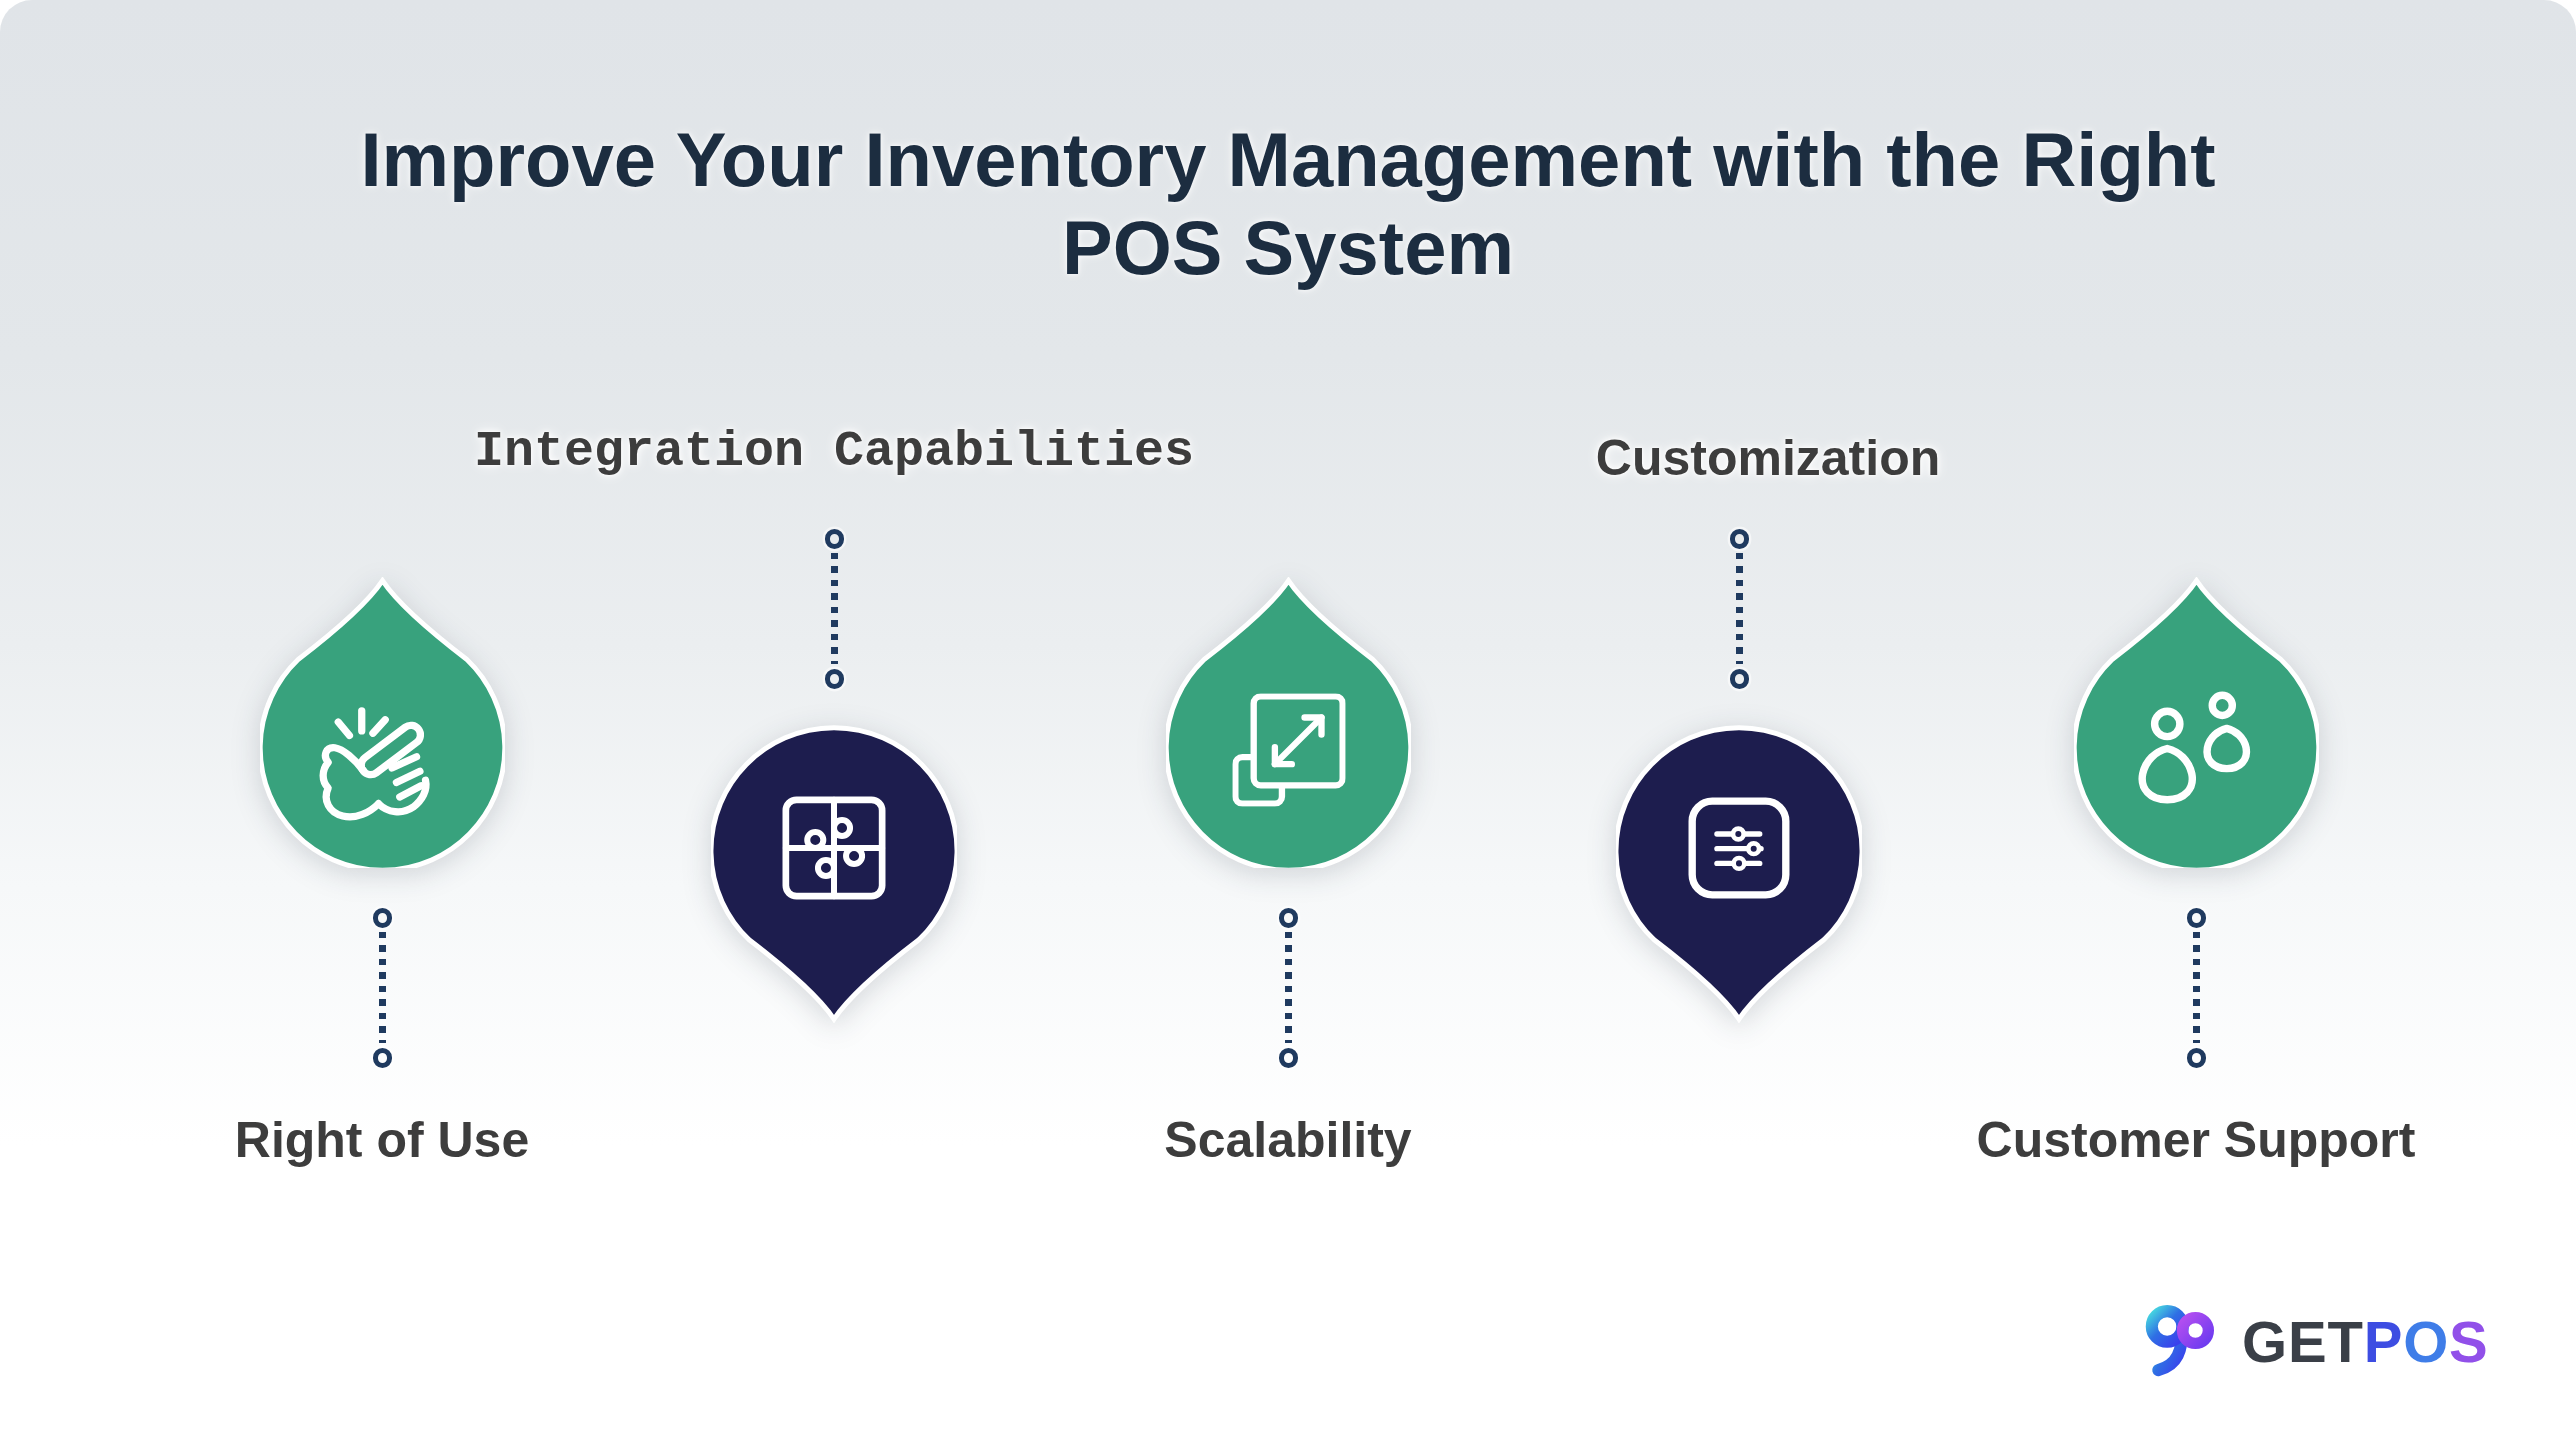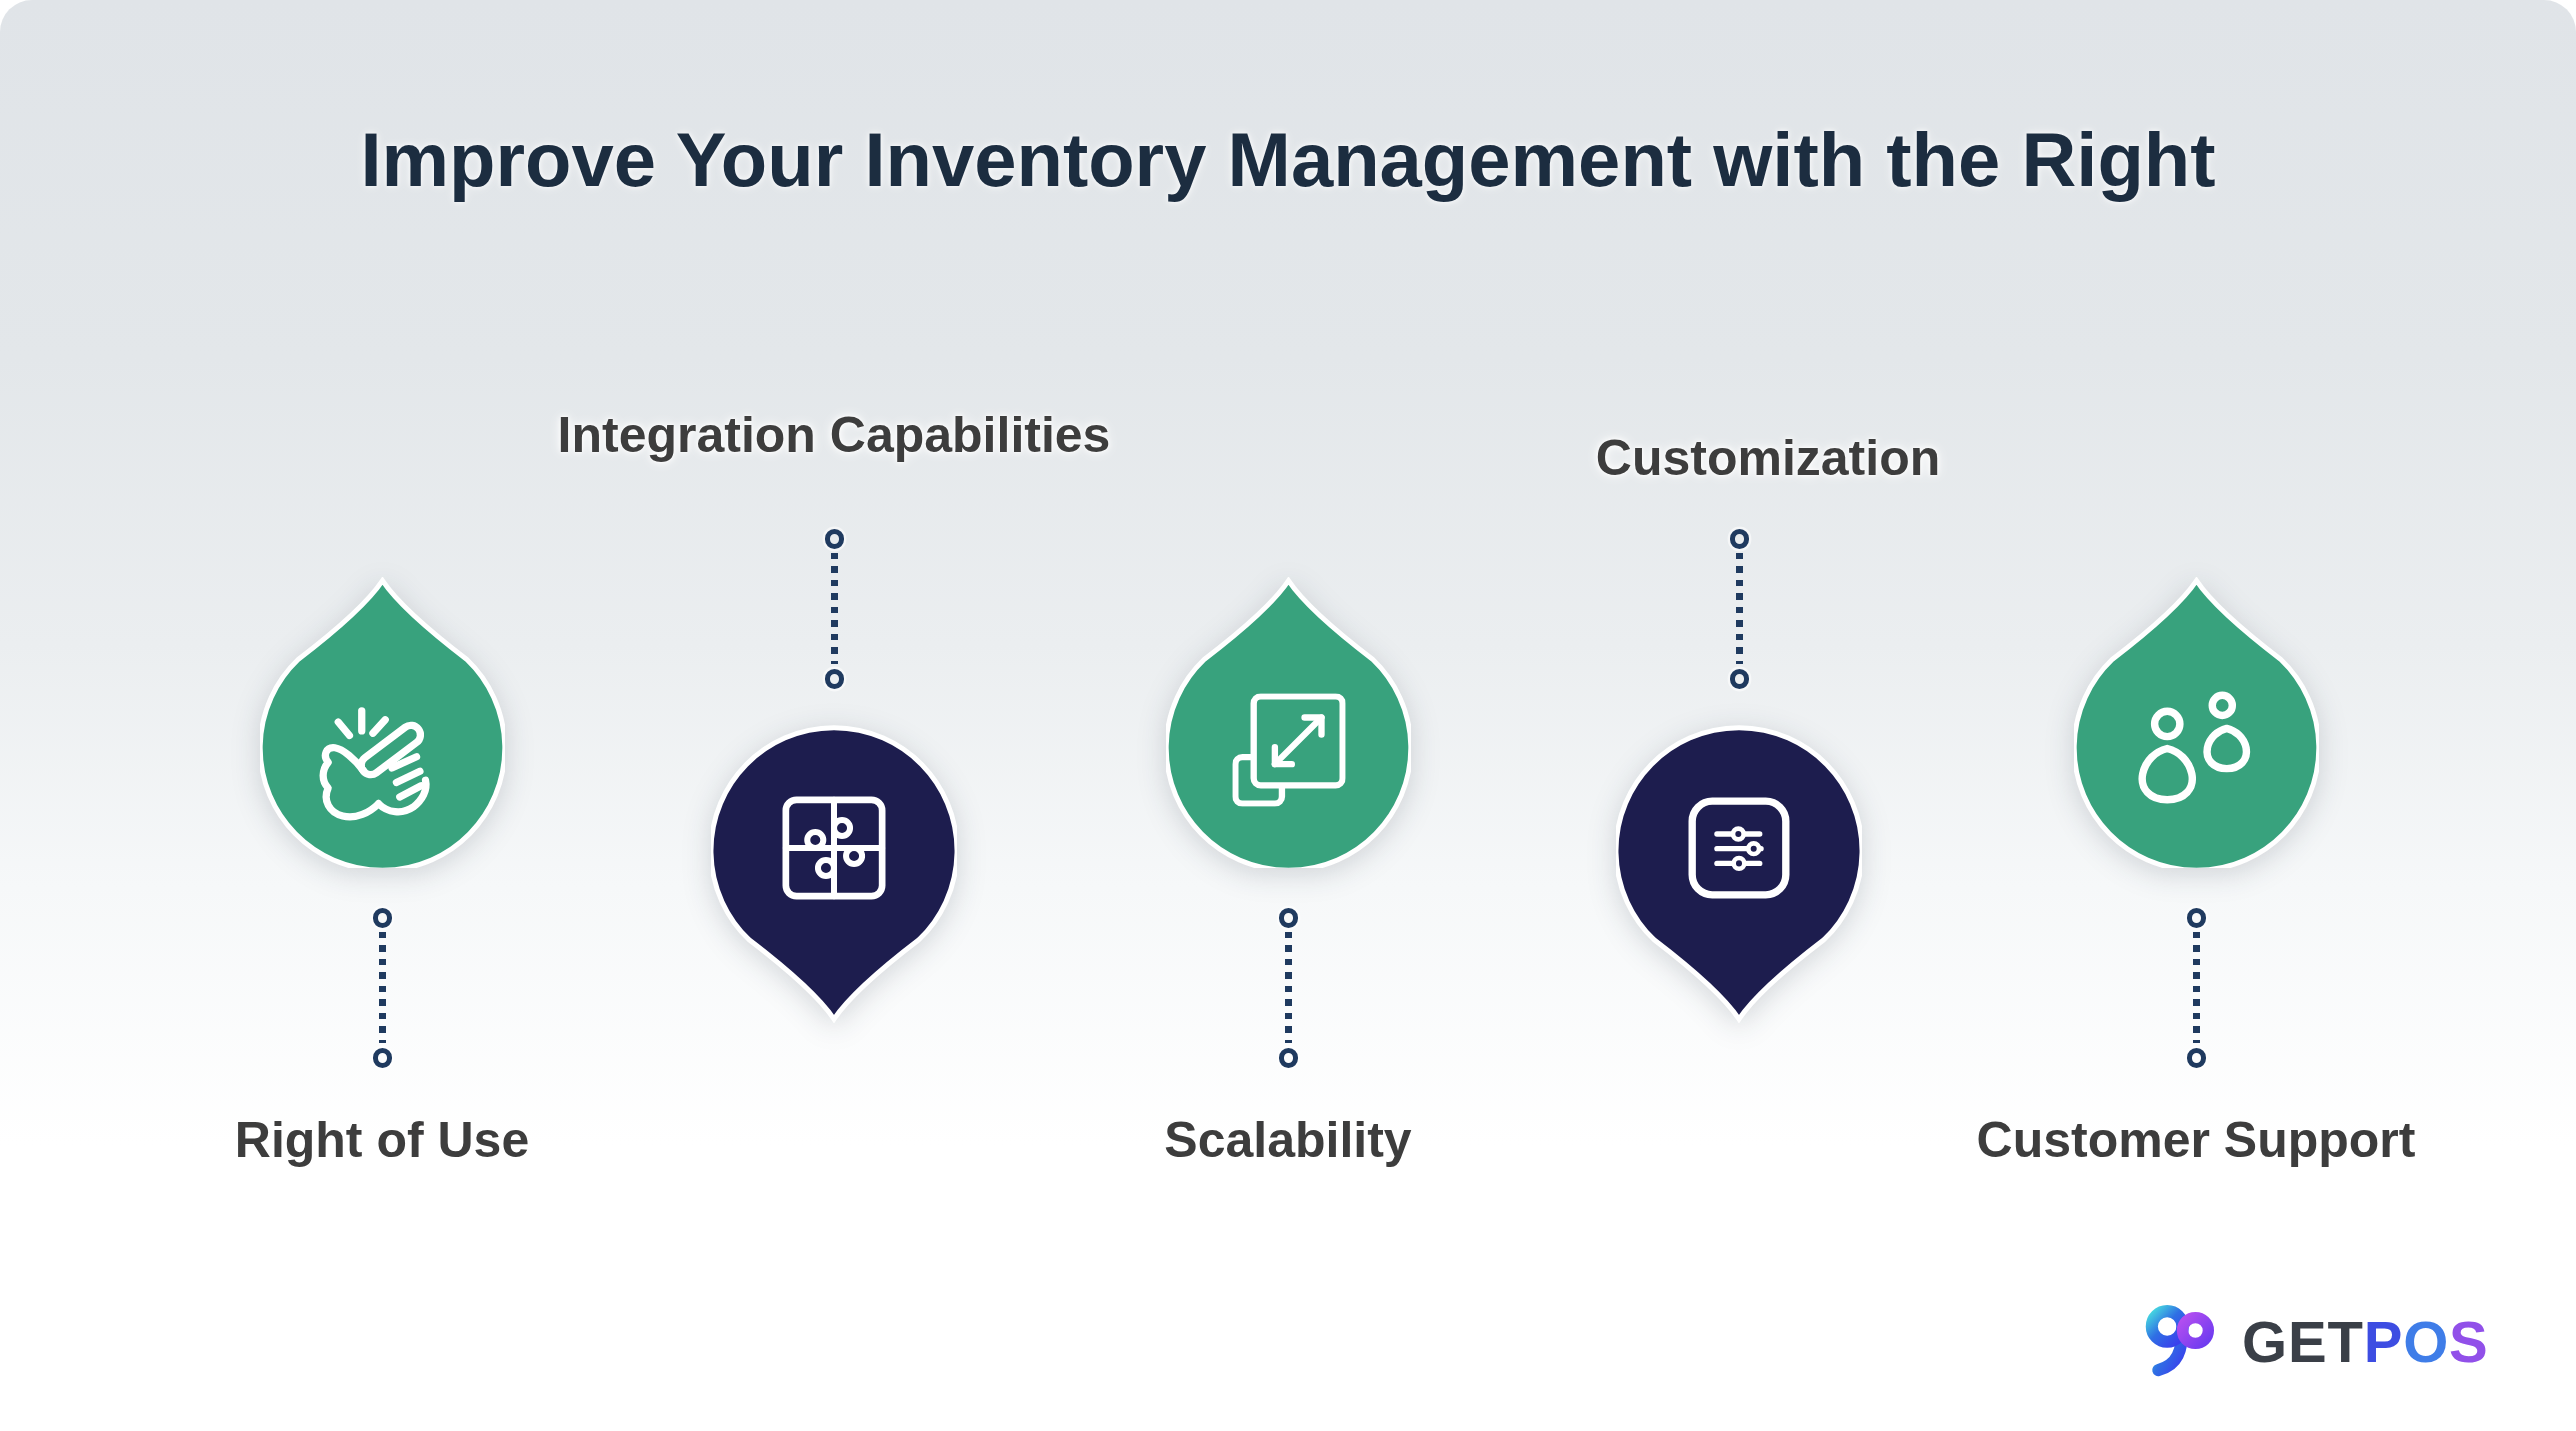--- a/index.html
+++ b/index.html
@@ -40,20 +40,21 @@
   .logo-o{color:#3f7de8;}
   .logo-s{color:#9150e9;}
 </style>
 </head>
 <body>
 
 <div class="canvas">
 
   <div class="title">
     <div>Improve Your Inventory Management with the Right</div>
+    <div>POS System</div>
   </div>
 
   <div>
     <div class="drop green" style="left:260px;top:577px;">
       <svg width="245" height="291" viewBox="0 0 200 238">
         <path d="M100 3 Q116 27 169 67.5 A100 100 0 1 1 31 67.5 Q84 27 100 3 Z" fill="#38a27d" stroke="#ffffff" stroke-width="4"></path>
       </svg>
       <svg class="icon" width="179" height="179" viewBox="0 0 160 160">
         <g fill="none" stroke="#ffffff" stroke-width="6.5" stroke-linecap="round" stroke-linejoin="round">
           <path d="M61 45 V63"></path>
@@ -70,21 +71,21 @@
     </div>
     <div class="connector" style="left:372px;top:908px;">
       <div class="ring"></div>
       <div class="dotline"></div>
       <div class="ring"></div>
     </div>
     <div class="item-label" style="left:382px;top:1113px;">Right of Use</div>
   </div>
 
   <div>
-    <div class="item-label" style="left:834px;top:408px;">Integration Capabilities</div>
+    <div class="item-label" style="left:834px;top:425px;font-family:Liberation Mono, monospace;">Integration Capabilities</div>
     <div class="connector" style="left:824px;top:529px;">
       <div class="ring"></div>
       <div class="dotline"></div>
       <div class="ring"></div>
     </div>
     <div class="drop navy" style="left:711px;top:725px;">
       <svg width="246" height="298" viewBox="0 0 200 242">
         <path d="M100 239 Q116 215 169 174.5 A100 100 0 1 0 31 174.5 Q84 215 100 239 Z" fill="#1d1d4e" stroke="#ffffff" stroke-width="4"></path>
       </svg>
       <svg class="icon" width="107" height="107" viewBox="0 0 160 160">

